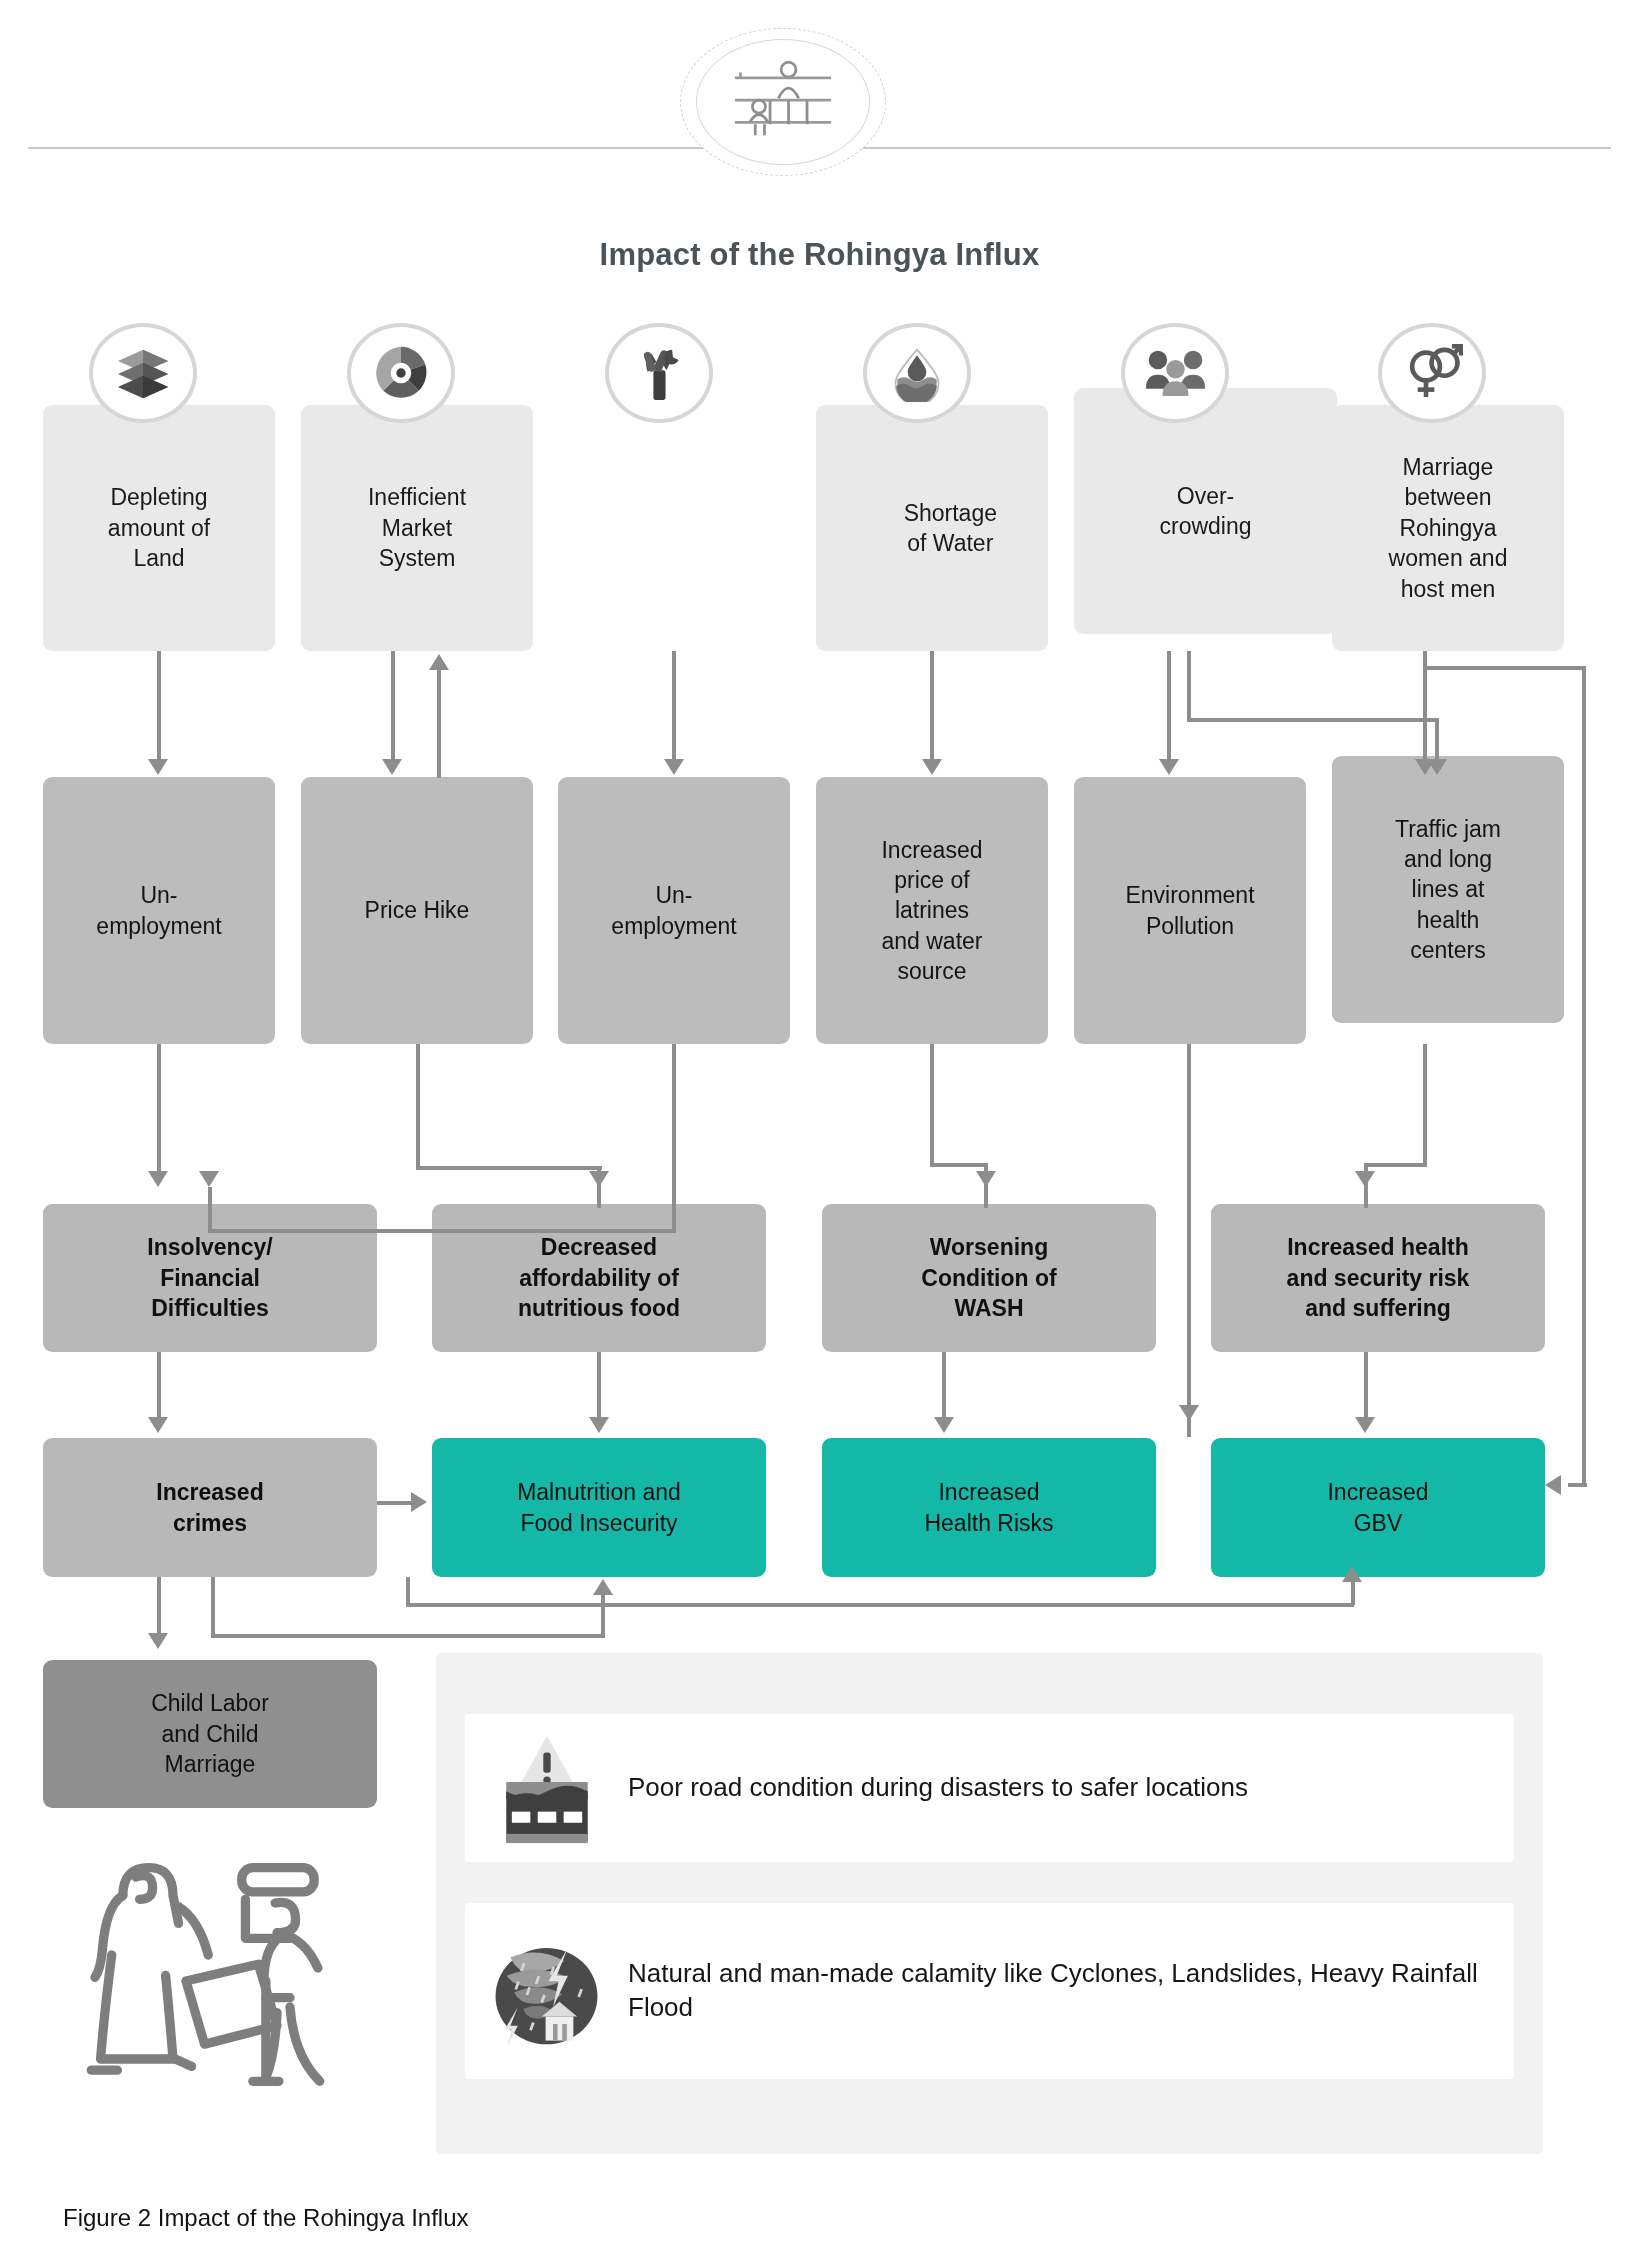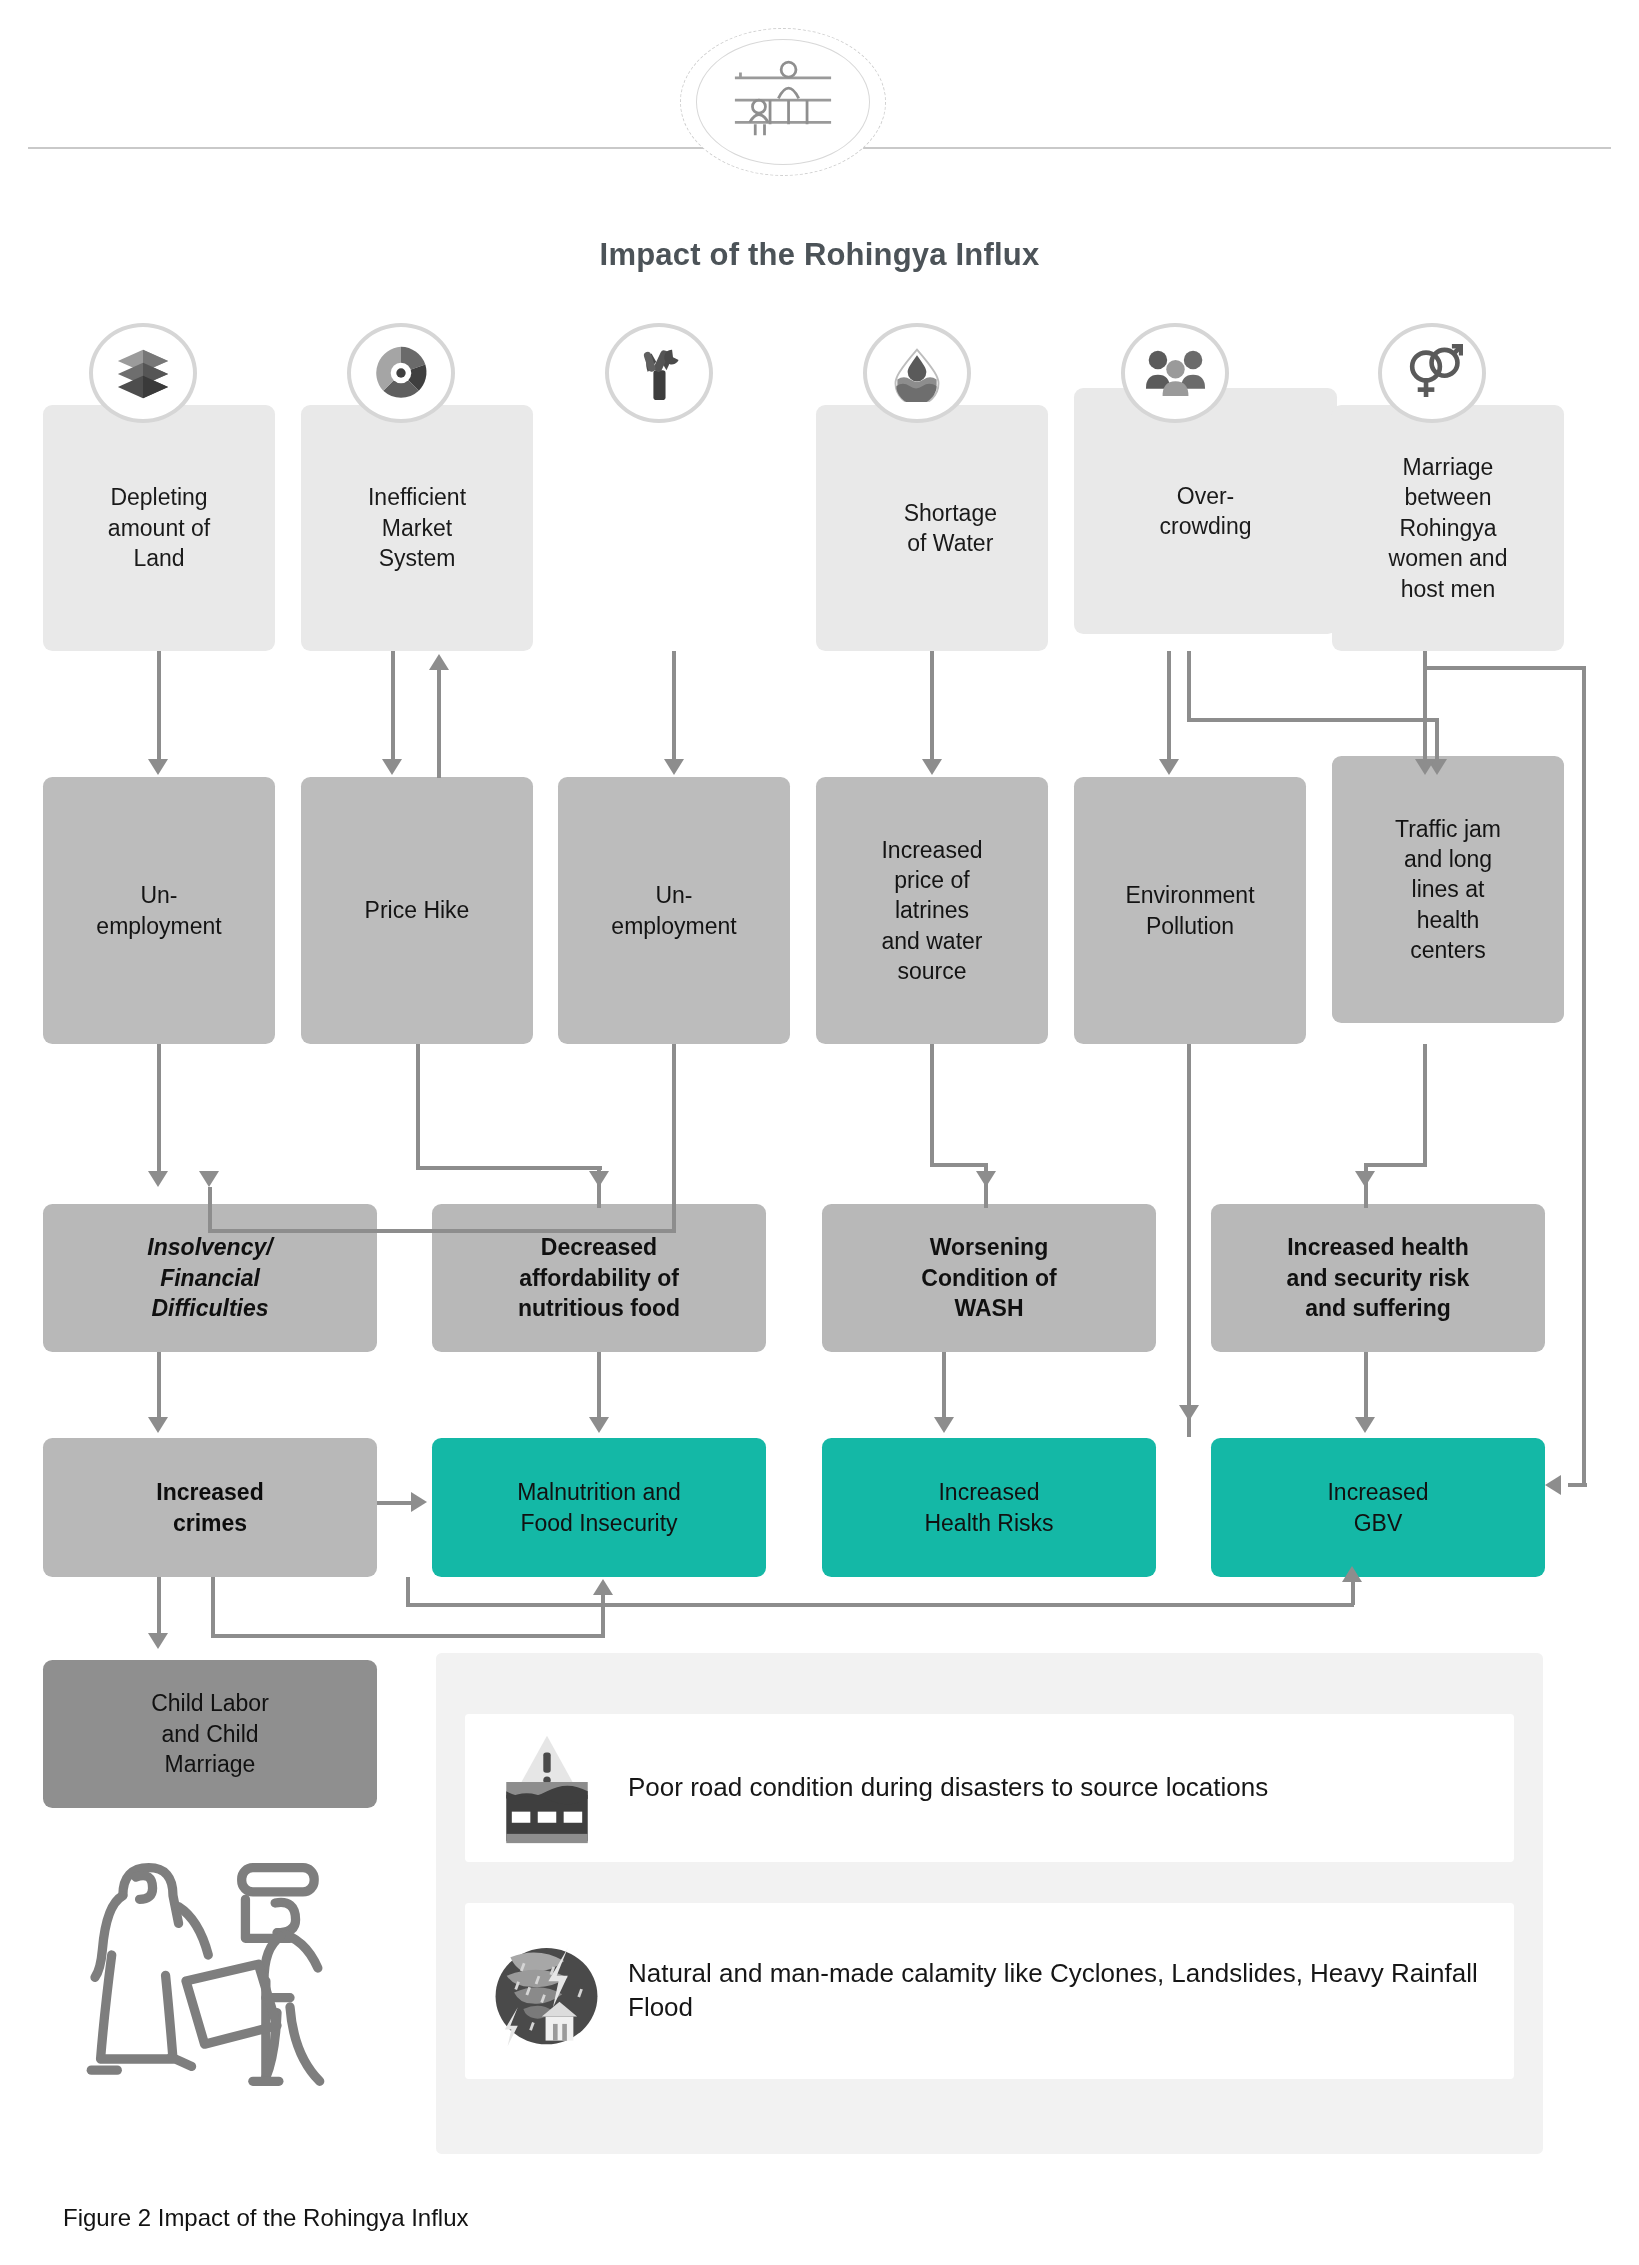--- a/index.html
+++ b/index.html
@@ -249,21 +249,21 @@
 Pollution</span>
   </div>
   <div class="node tier2" style="left:1332px;top:756px;width:232px;height:267px;">
     <span>Traffic jam
 and long
 lines at
 health
 centers</span>
   </div>
 
-  <div class="node tier3 bold3" style="left:43px;top:1204px;width:334px;height:148px;font-style:italic;">
+  <div class="node tier3 bold3" style="left:43px;top:1204px;width:334px;height:148px;">
     <span>Insolvency/
 Financial
 Difficulties</span>
   </div>
   <div class="node tier3 bold3" style="left:432px;top:1204px;width:334px;height:148px;">
     <span>Decreased
 affordability of
 nutritious food</span>
   </div>
   <div class="node tier3 bold3" style="left:822px;top:1204px;width:334px;height:148px;">
@@ -396,21 +396,21 @@
           <circle cx="54" cy="52" r="4" fill="#4a4a4a"></circle>
           <rect x="10" y="54" width="88" height="14" fill="#8d8d8d"></rect>
           <rect x="10" y="68" width="88" height="50" fill="#3f3f3f"></rect>
           <path d="M10 64 q22 12 44 0 t44 0 v8 q-22 12 -44 0 t-44 0 z" fill="#3f3f3f"></path>
           <rect x="16" y="86" width="20" height="12" fill="#ffffff"></rect>
           <rect x="44" y="86" width="20" height="12" fill="#ffffff"></rect>
           <rect x="72" y="86" width="20" height="12" fill="#ffffff"></rect>
           <rect x="10" y="110" width="88" height="10" fill="#8d8d8d"></rect>
         </svg>
       </div>
-      <div class="ctxt">Poor road condition during disasters to source locations</div>
+      <div class="ctxt">Poor road condition during disasters to safer locations</div>
     </div>
 
     <div class="callout-card" style="top:250px;height:176px;">
       <div class="cico">
         <svg width="113" height="113" viewBox="0 0 122 122">
           <ellipse cx="61" cy="66" rx="55" ry="52" fill="#4a4a4a"></ellipse>
           <path d="M22 24 q30 -12 58 4 q-14 12 -34 12 q-16 2 -24 -16z" fill="#a7a7a7"></path>
           <path d="M18 44 q34 -14 66 2 q-18 12 -40 10 q-18 0 -26 -12z" fill="#9a9a9a"></path>
           <path d="M26 62 q28 -12 52 2 q-16 12 -32 10 q-14 0 -20 -12z" fill="#8a8a8a"></path>
           <path d="M36 80 q18 -8 32 2 q-10 10 -20 8 q-9 -1 -12 -10z" fill="#7a7a7a"></path>

